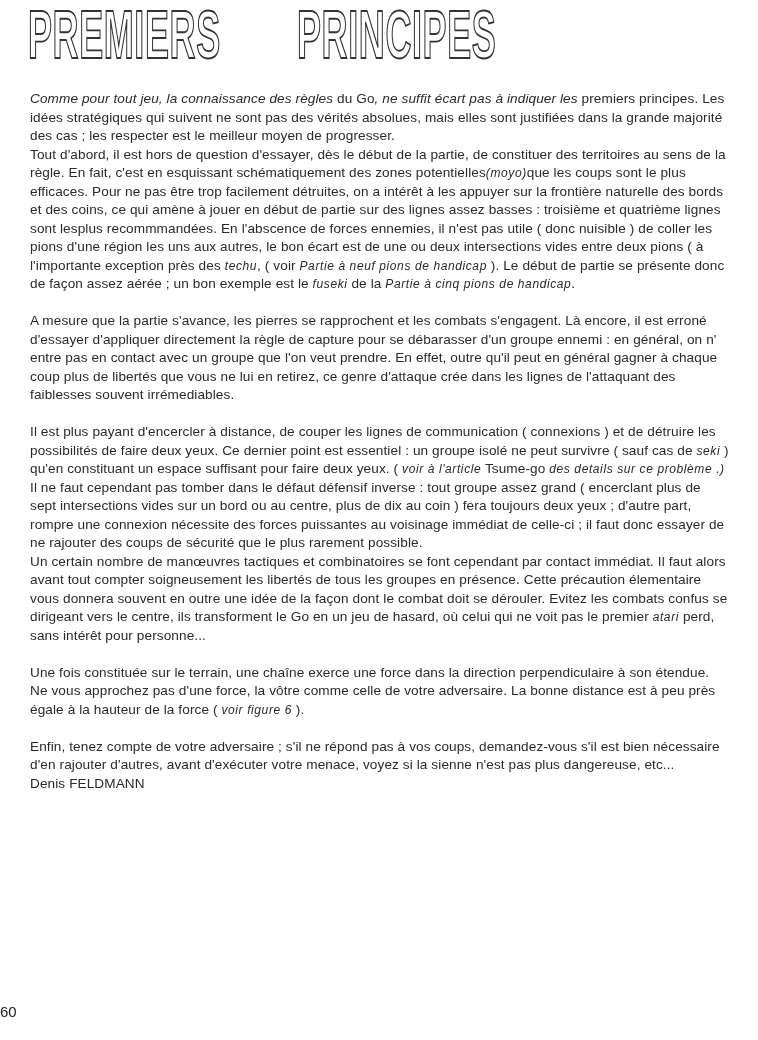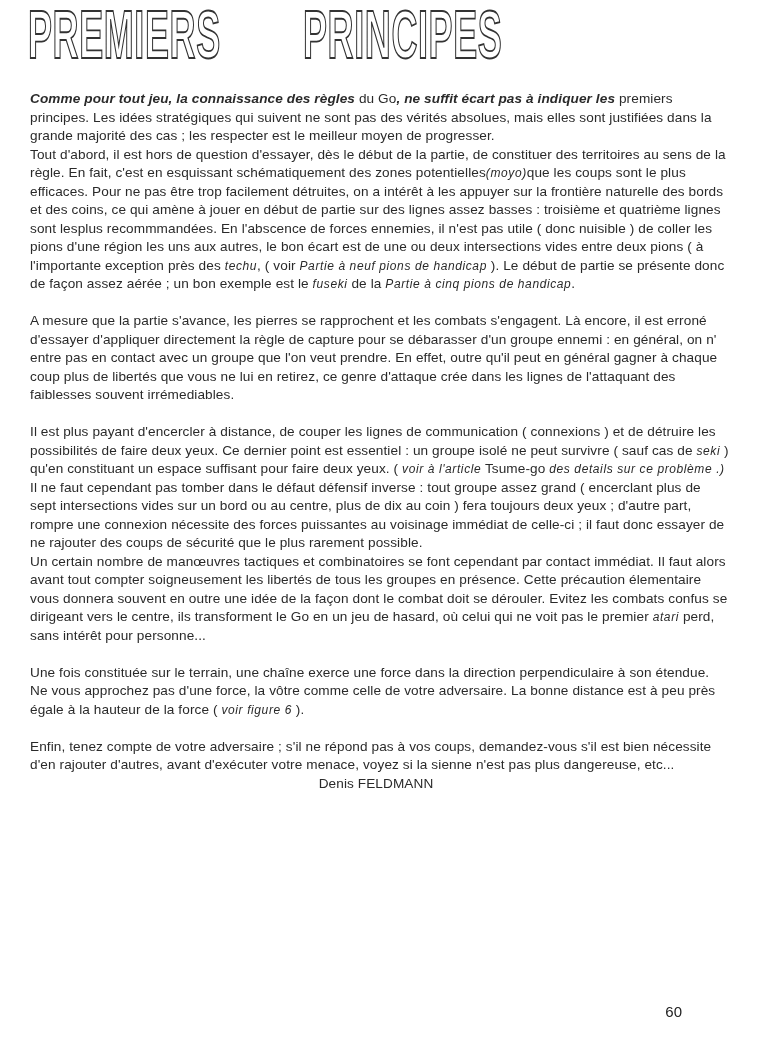--- a/index.html
+++ b/index.html
@@ -2,42 +2,42 @@
 <html><head>
 <meta charset="utf-8">
 <style>
   html, body { margin: 0; padding: 0; }
   body {
     width: 758px; height: 1040px; background: #ffffff; position: relative; overflow: hidden;
     font-family: "Liberation Sans", sans-serif; color: #2a2a2a;
   }
   .title {
     position: absolute; left: 28px; top: 4px; height: 72px;
-    display: flex; gap: 30px; align-items: flex-end;
+    display: flex; gap: 24px; align-items: flex-end;
   }
   .title span {
     font-family: "Liberation Sans", sans-serif; font-weight: bold;
     font-size: 58px; line-height: 70px; letter-spacing: 1px;
     color: #ffffff; -webkit-text-stroke: 1.6px #333;
     display: inline-block; transform: scaleX(0.62) scaleY(1.18); transform-origin: left bottom;
   }
   .title .w1 { width: 190px; }
   .title .w2 { margin-left: 55px; }
   .body {
     position: absolute; left: 30px; top: 90px; width: 700px;
     font-size: 13.6px; line-height: 18.5px; letter-spacing: 0.1px;
     font-stretch: condensed;
   }
   .body p { margin: 0; }
   .gap { height: 18.5px; }
   .it { font-style: italic; font-size: 12px; letter-spacing: 0.6px; margin-top: 40px; }
-  .it-big { font-style: italic; font-weight: bold; }
-  .signature { text-align: center; margin-top: 6px; padding-right: 8px; }
+  .it-big { font-style: italic; }
+  .signature { text-align: left; margin-top: 6px; padding-right: 8px; }
   .page-number {
-    position: absolute; top: 1003px; left: 0; width: 682px; text-align: right;
+    position: absolute; top: 1003px; left: 0; width: 682px; text-align: left;
     font-size: 15px; color: #222;
   }
 </style>
 </head>
 <body>
 
 <div class="title">
   <span class="w1">PREMIERS</span>
   <span class="w2">PRINCIPES</span>
 </div>
@@ -52,18 +52,18 @@
 
   <div class="gap"></div>
   <p><span>Il est plus payant d'encercler à distance, de couper les lignes de communication ( connexions ) et de détruire les possibilités de faire deux yeux. Ce dernier point est essentiel : un groupe isolé ne peut survivre ( sauf cas de </span><span class="it">seki</span><span> ) qu'en constituant un espace suffisant pour faire deux yeux. ( </span><span class="it">voir à l'article</span><span> Tsume-go </span><span class="it">des details sur ce problème .)</span><span>   Il ne faut cependant pas tomber dans le défaut défensif inverse : tout groupe assez grand ( encerclant plus de sept intersections vides sur un bord ou au centre, plus de dix au coin ) fera toujours deux yeux ; d'autre part, rompre une connexion nécessite des forces puissantes au voisinage immédiat de celle-ci ; il faut donc essayer de ne rajouter des coups de sécurité que le plus rarement possible.</span></p>
 
   <p><span>Un certain nombre de manœuvres tactiques et combinatoires se font cependant par contact immédiat. Il faut alors avant tout compter soigneusement les libertés de tous les groupes en présence. Cette précaution élementaire vous donnera souvent en outre une idée de la façon dont le combat doit se dérouler. Evitez les combats confus se dirigeant vers le centre, ils transforment le Go en un jeu de hasard, où celui qui ne voit pas le premier </span><span class="it">atari</span><span> perd, sans intérêt pour personne...</span></p>
 
   <div class="gap"></div>
   <p><span>Une fois constituée sur le terrain, une chaîne exerce une force dans la direction perpendiculaire à son étendue. Ne vous approchez pas d'une force, la vôtre comme celle de votre adversaire. La bonne distance est à peu près égale à la hauteur de la force ( </span><span class="it">voir figure 6</span><span> ).</span></p>
 
   <div class="gap"></div>
-  <p>Enfin, tenez compte de votre adversaire ; s'il ne répond pas à vos coups, demandez-vous s'il est bien nécessite d'en rajouter d'autres, avant d'exécuter votre menace, voyez si la sienne n'est pas plus dangereuse, etc...</p>
+  <p>Enfin, tenez compte de votre adversaire ; s'il ne répond pas à vos coups, demandez-vous s'il est bien nécessaire d'en rajouter d'autres, avant d'exécuter votre menace, voyez si la sienne n'est pas plus dangereuse, etc...</p>
 
   <p class="signature">Denis FELDMANN</p>
 </div>
 
 <div class="page-number">60</div>
 
 </body></html>

